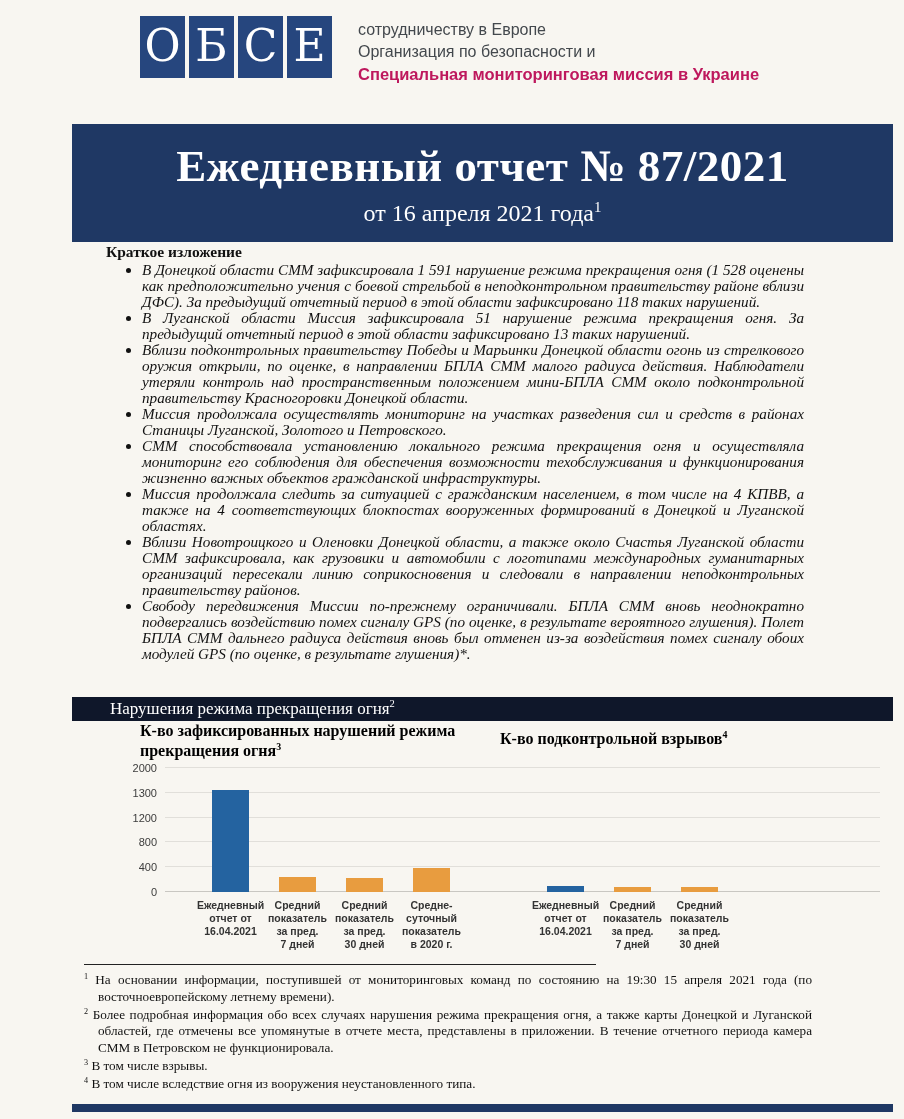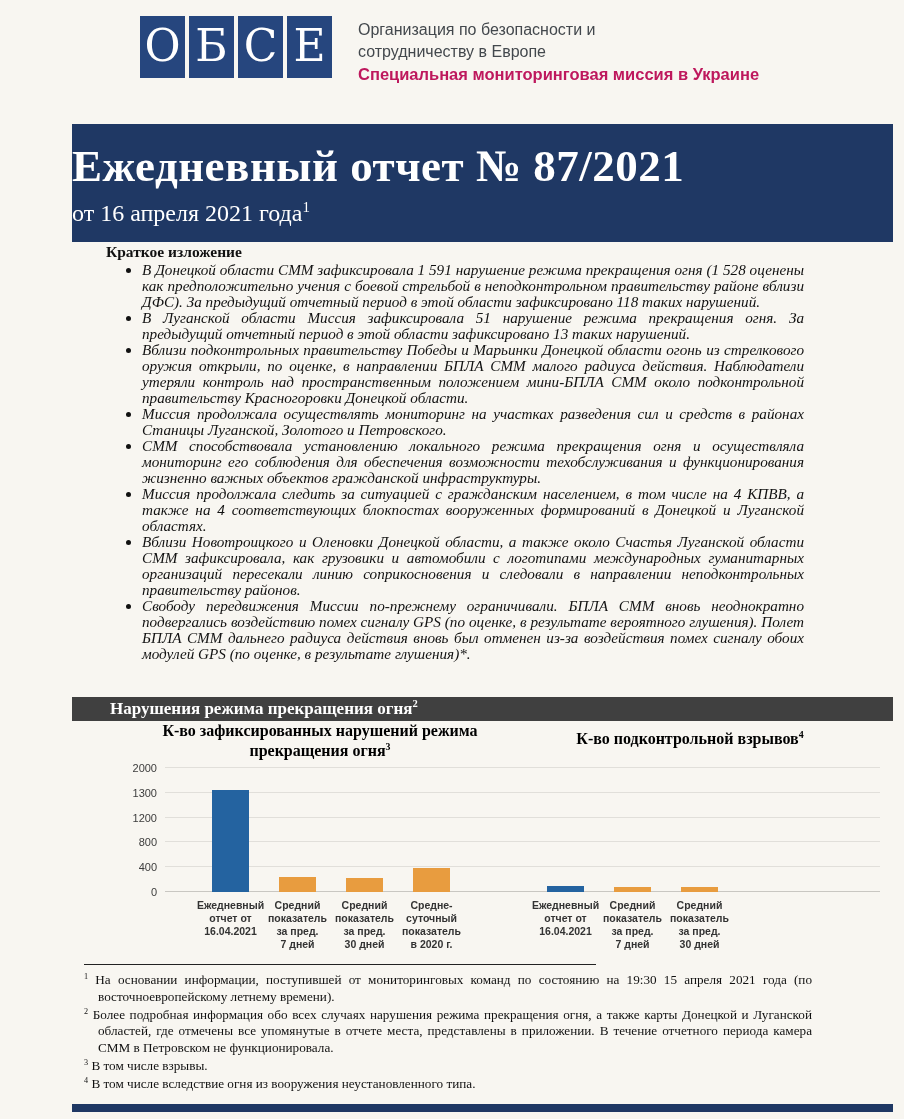--- a/index.html
+++ b/index.html
@@ -14,41 +14,41 @@
     width:45px;height:62px;background:#26467e;color:#fff;
     font-family:"DejaVu Serif", serif;font-size:44px;line-height:60px;
     text-align:center;
   }
   .org-text{position:absolute;left:358px;top:19px;
     font-family:"Liberation Sans", sans-serif;font-size:16px;line-height:22px;color:#43484d;}
   .org-text .org-bold{font-weight:bold;font-size:16.5px;color:#be185d;}
   
   .banner{
     position:absolute;top:124px;left:72px;width:821px;height:118px;
-    background:#1f3864;color:#fff;
+    background:#1f3864;color:#fff;text-align:center;
   }
   .banner-title{margin-top:16px;font-size:45px;font-weight:bold;letter-spacing:.5px;}
   .banner-sub{margin-top:8px;font-size:24px;}
   sup{font-size:62%;vertical-align:super;line-height:0;}
   
   .summary{position:absolute;top:243px;left:106px;width:698px;}
   .summary-heading{font-size:15.5px;font-weight:bold;line-height:18px;}
   .summary ul{margin:1px 0 0 0;padding-left:36px;}
   .summary li{
     font-size:15.2px;line-height:16px;text-align:justify;
     margin:0;padding:0;font-style:italic;
   }
   
   .section-bar{
     position:absolute;top:697px;left:72px;width:821px;height:24px;
-    background:#404040;color:#fff;font-weight:bold;font-size:17px;
+    background:#0f172a;color:#fff;font-weight:normal;font-size:17px;
     line-height:24px;padding-left:38px;box-sizing:border-box;
   }
   
-  .chart-title{position:absolute;font-size:16px;font-weight:bold;text-align:center;line-height:20px;color:#000;}
+  .chart-title{position:absolute;font-size:16px;font-weight:bold;text-align:left;line-height:20px;color:#000;}
   .chart-title.left{top:721px;left:140px;width:360px;}
   .chart-title.right{top:729px;left:500px;width:380px;}
   
   .chart-area{position:absolute;left:165px;top:768px;width:715px;height:124px;}
   .gridline{position:absolute;left:0;right:0;height:1px;background:#e1dfda;}
   .gridline.zero{background:#c9c7c2;}
   .ytick{
     position:absolute;left:-52px;width:44px;text-align:right;
     font-family:"Liberation Sans", sans-serif;font-size:11px;color:#3c3c3c;
   }
@@ -72,22 +72,22 @@
 
 <div class="page">
 
   <div class="logo">
       <div class="logo-square">О</div>
       <div class="logo-square">Б</div>
       <div class="logo-square">С</div>
       <div class="logo-square">Е</div>
     </div>
   <div class="org-text">
+    <div>сотрудничеству в Европе</div>
     <div>Организация по безопасности и</div>
-    <div>сотрудничеству в Европе</div>
     <div class="org-bold">Специальная мониторинговая миссия в Украине</div>
   </div>
 
   <div class="banner">
     <div class="banner-title">Ежедневный отчет № 87/2021</div>
     <div class="banner-sub"><span>от 16 апреля 2021 года</span><sup>1</sup></div>
   </div>
 
   <div class="summary">
     <div class="summary-heading">Краткое изложение</div>

